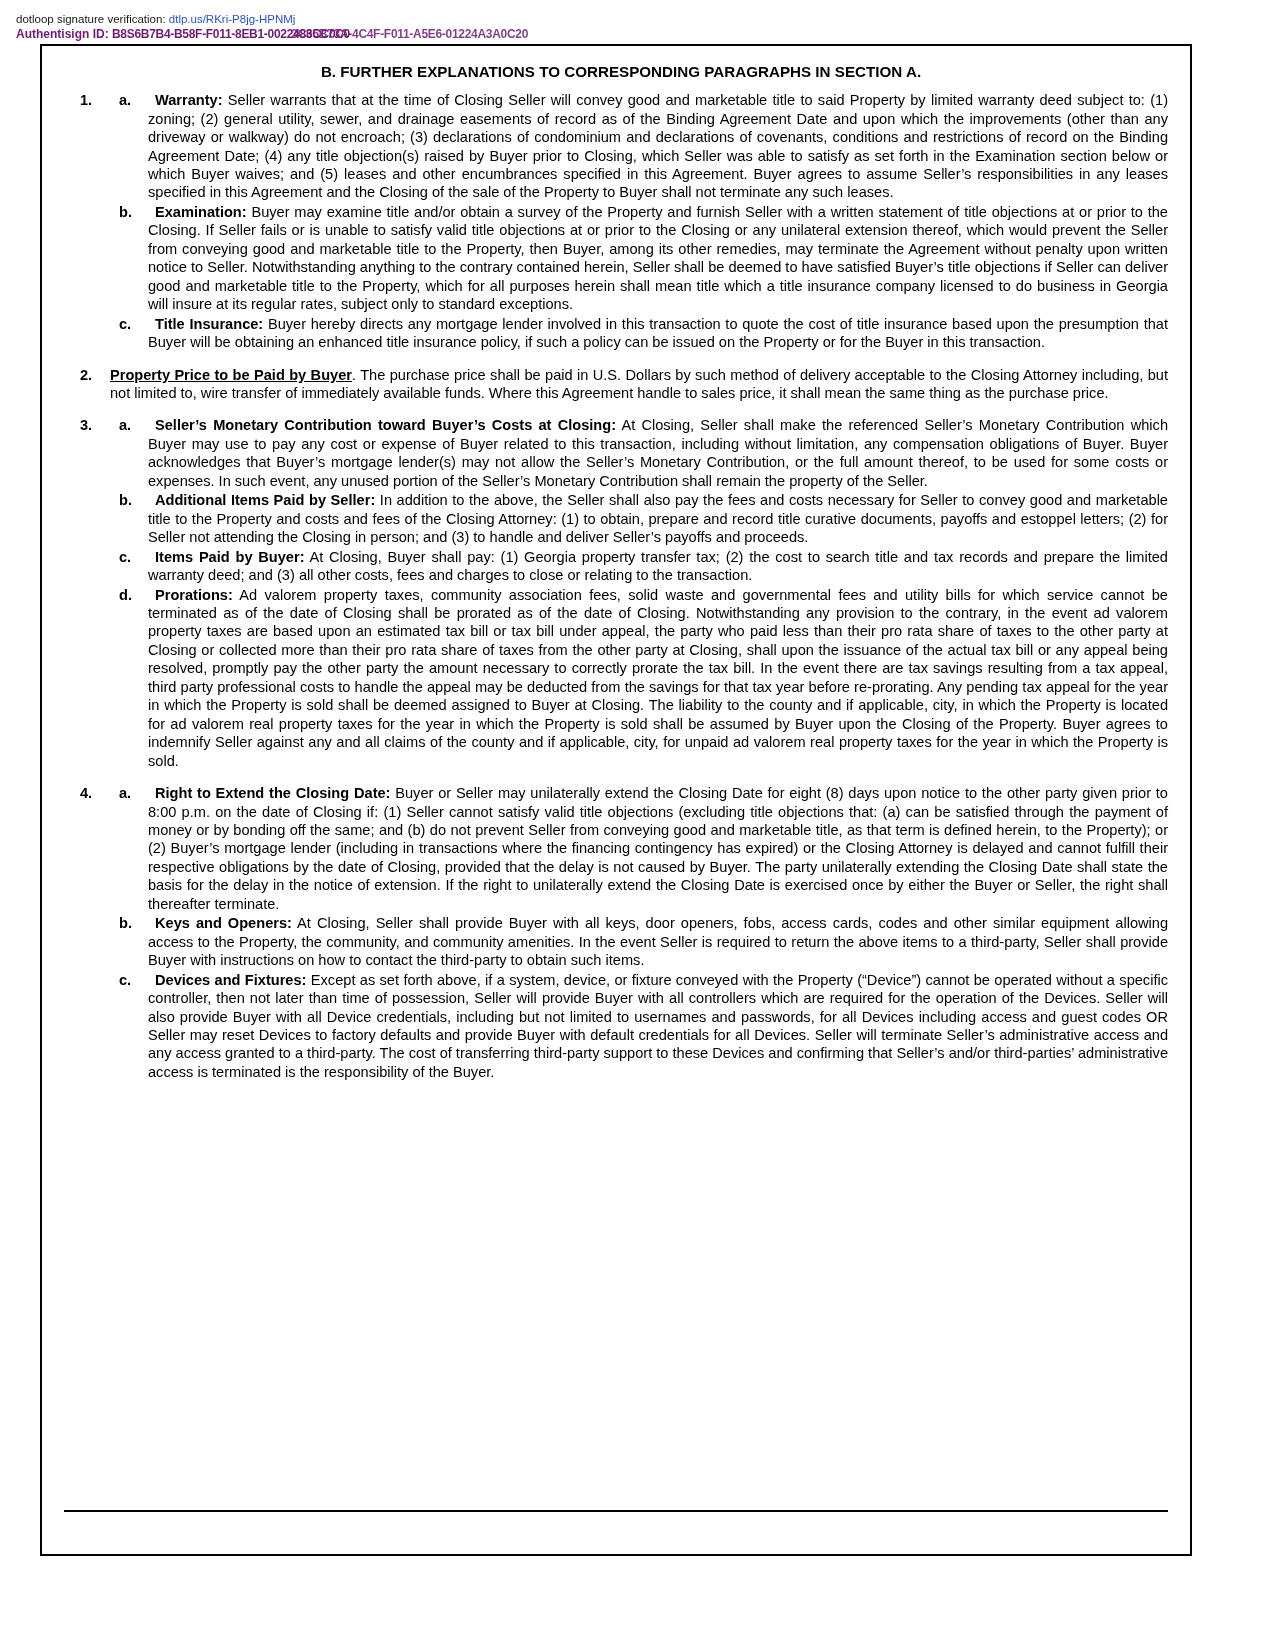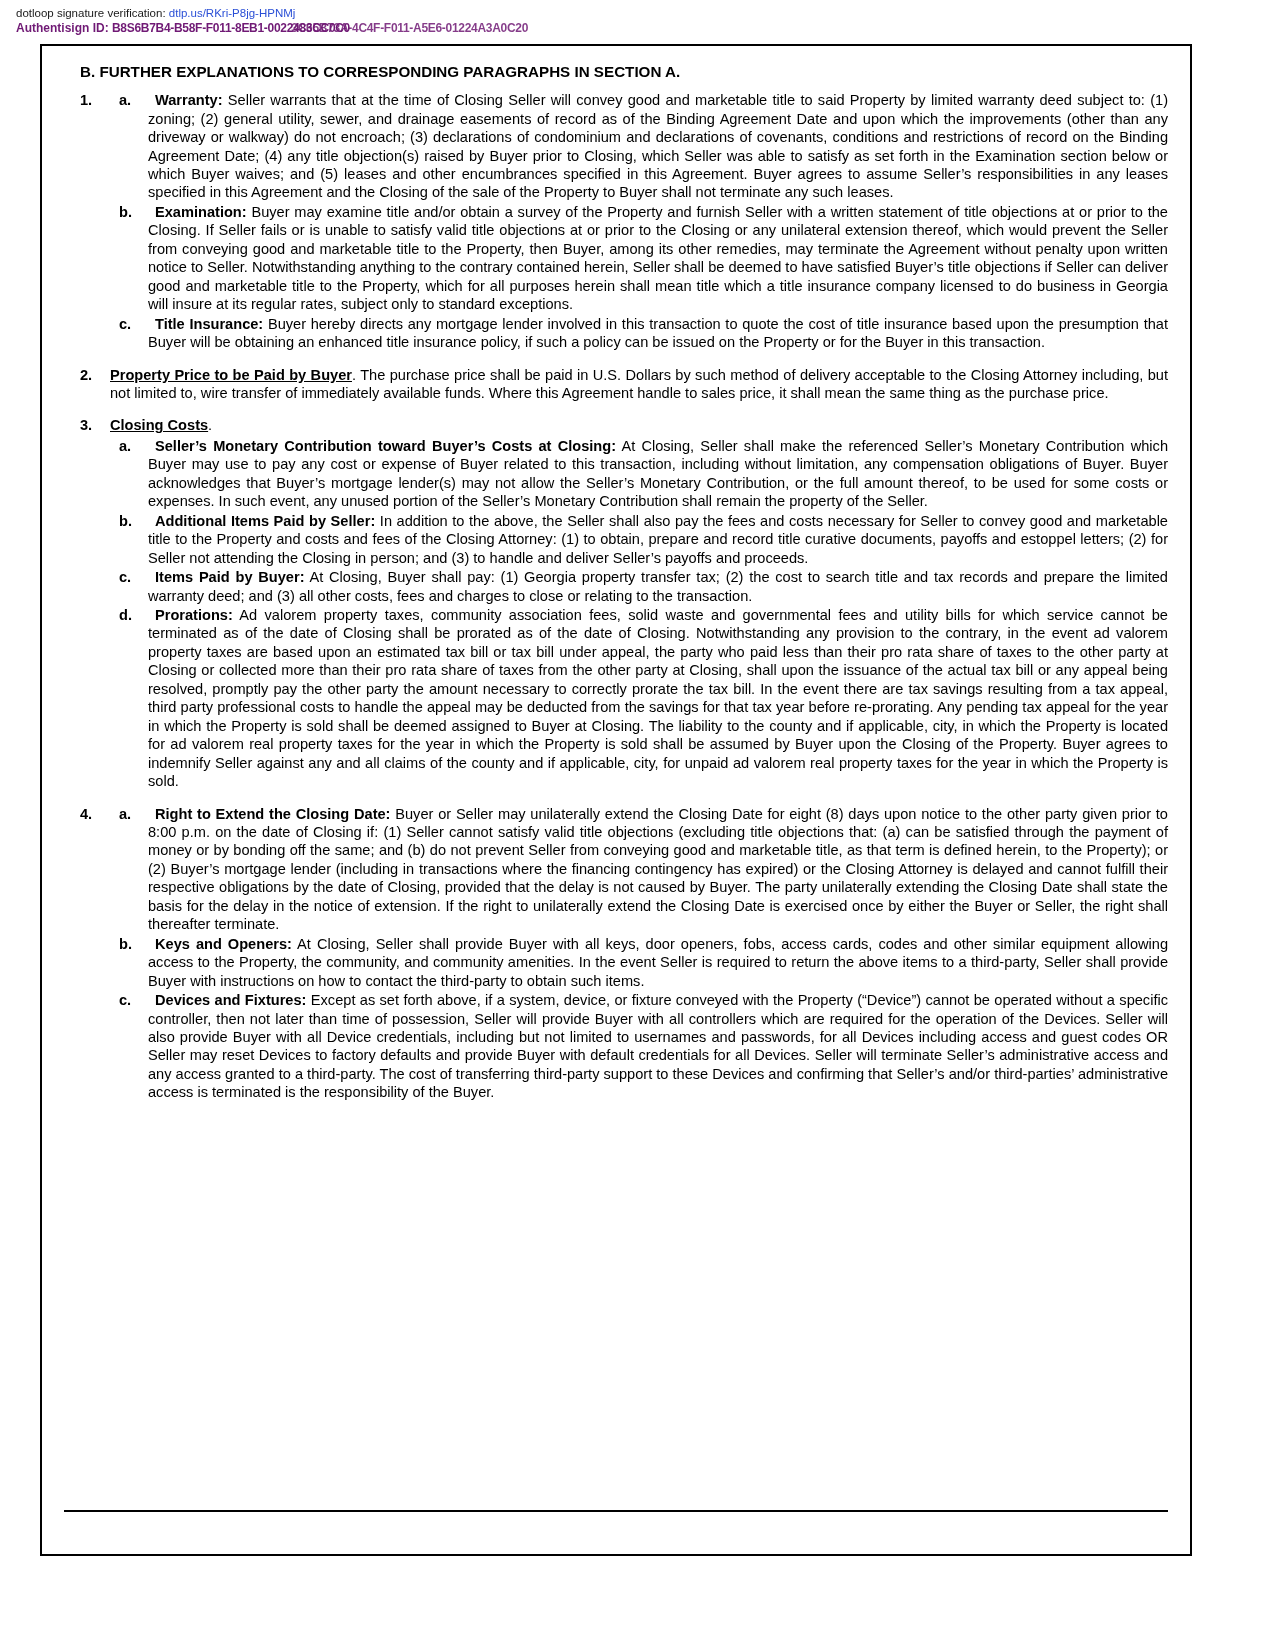--- a/index.html
+++ b/index.html
@@ -10,21 +10,21 @@
   body {
     width: 1275px;
     height: 1649px;
     font-family: "Liberation Sans", sans-serif;
     color: #000000;
     position: relative;
   }
 
   .stamp-block {
     position: absolute;
-    top: 6px;
+    top: 12px;
     left: 16px;
     width: 520px;
     line-height: 1.25;
   }
   .stamp-line1 {
     font-size: 11.5px;
     color: #1a1a1a;
     white-space: nowrap;
   }
   .stamp-link {
@@ -62,22 +62,22 @@
   .content {
     padding: 16px 22px 0 22px;
     font-size: 14.6px;
     line-height: 1.265;
     text-align: justify;
   }
 
   .section-title {
     font-weight: bold;
     font-size: 15.2px;
-    margin: 0 0 10px 16px;
-    text-align: left;
+    margin: 0 0 10px 10px;
+    text-align: center;
   }
 
   ol.numlist {
     list-style: none;
     margin: 0;
     padding: 0;
   }
   ol.numlist > li {
     position: relative;
     padding-left: 46px;
@@ -179,23 +179,20 @@
 
       <li>
         <span class="marker">2.</span>
         <div class="para">
           <span class="head-ul">Property Price to be Paid by Buyer</span><span>.</span><span> The purchase price shall be paid in U.S. Dollars by such method of delivery acceptable to the Closing Attorney including, but not limited to, wire transfer of immediately available funds. Where this Agreement handle to sales price, it shall mean the same thing as the purchase price.</span>
         </div>
       </li>
 
       <li>
         <span class="marker">3.</span>
-        <div class="para">
-          <span class="head-ul">Closing Costs</span><span>.</span>
-        </div>
         <ol class="alphalist">
           <li>
             <span class="marker">a.</span>
             <span class="run-head">Seller’s Monetary Contribution toward Buyer’s Costs at Closing:</span><span> At Closing, Seller shall make the referenced Seller’s Monetary Contribution which Buyer may use to pay any cost or expense of Buyer related to this transaction, including without limitation, any compensation obligations of Buyer. Buyer acknowledges that Buyer’s mortgage lender(s) may not allow the Seller’s Monetary Contribution, or the full amount thereof, to be used for some costs or expenses. In such event, any unused portion of the Seller’s Monetary Contribution shall remain the property of the Seller.</span>
           </li>
           <li>
             <span class="marker">b.</span>
             <span class="run-head">Additional Items Paid by Seller:</span><span> In addition to the above, the Seller shall also pay the fees and costs necessary for Seller to convey good and marketable title to the Property and costs and fees of the Closing Attorney: (1) to obtain, prepare and record title curative documents, payoffs and estoppel letters; (2) for Seller not attending the Closing in person; and (3) to handle and deliver Seller’s payoffs and proceeds.</span>
           </li>
           <li>

